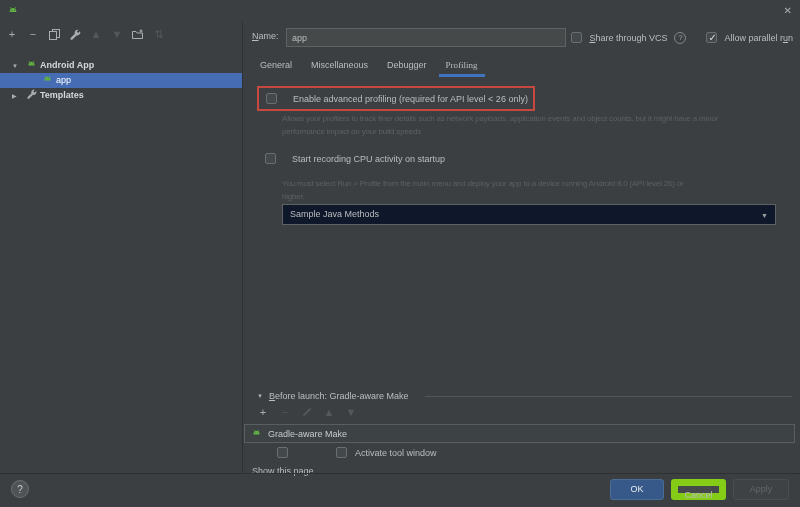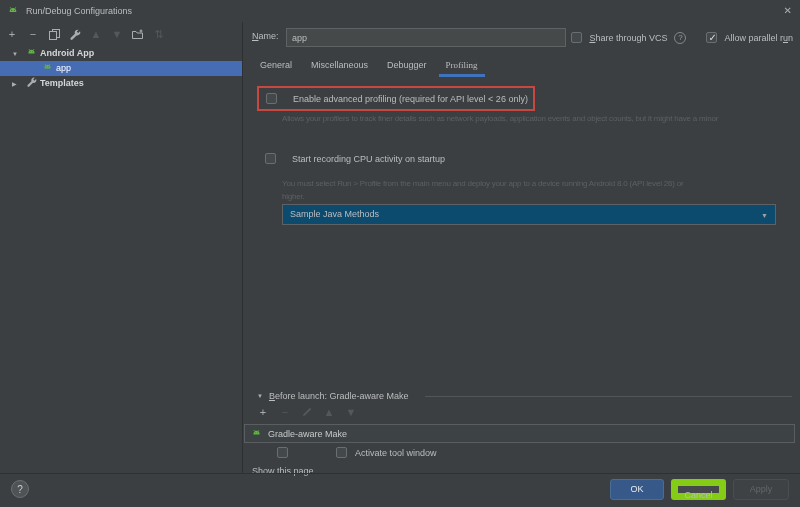--- a/index.html
+++ b/index.html
@@ -13,21 +13,21 @@
   .title-text { left:26px; top:0; line-height:22px; color:#BBBDBF; }
   .close-x { right:8px; top:0; line-height:22px; font-size:10px; color:#A9ADB0; cursor:pointer; }
 
   
   .left-panel { left:0; top:22px; width:242px; height:452px; background:#3C3F41; }
   .v-divider { left:242px; top:22px; width:1px; height:452px; background:#2E3133; }
   .ltoolbar { left:6px; top:5px; display:flex; gap:9px; align-items:center; height:14px; }
   .tbtn { width:12px; height:12px; display:flex; align-items:center; justify-content:center;
           color:#A9ADB0; font-size:11px; line-height:12px; }
   .tbtn.dis { color:#54585A; }
-  .tree { left:0; top:24px; width:242px; }
+  .tree { left:0; top:36px; width:242px; }
   .trow { position:relative; height:15px; line-height:15px; width:242px; }
   .trow.on { background:#466CB4; }
   .trow.on .tlabel { color:#FFFFFF; }
   .arrow { position:absolute; font-size:6px; color:#A9ADB0; top:1px; }
   .ticon { position:absolute; top:1px; }
   .tlabel { position:absolute; top:0; }
   .tlabel.grp { font-weight:bold; color:#D5D7D9; }
 
   
   .name-label { left:252px; top:27px; line-height:19px; }
@@ -49,21 +49,21 @@
 
   
   .redbox { left:257px; top:86px; width:278px; height:25px; border:2px solid #C74840;
             display:flex; align-items:center; gap:16px; padding-left:7px; }
   .cbrow { display:flex; align-items:center; gap:16px; }
   .cpu-row { left:265px; top:153px; }
   .desc { color:#5C6062; font-size:8px; letter-spacing:-0.2px; line-height:13px; white-space:nowrap; }
   .desc1 { left:282px; top:112px; }
   .desc2 { left:282px; top:177px; }
   .combo { left:282px; top:204px; width:494px; height:21px; border:1px solid #5E6264;
-           background:#0c4a6e; line-height:19px; padding-left:7px; color:#BBBDBF; cursor:pointer; }
+           background:#0f172a; line-height:19px; padding-left:7px; color:#BBBDBF; cursor:pointer; }
   .combo-arrow { position:absolute; right:7px; top:1px; font-size:7px; color:#9DA0A2; line-height:19px; }
 
   
   .bl-header { left:257px; top:389px; height:14px; display:flex; align-items:center; }
   .bl-arrow { font-size:6px; color:#A9ADB0; margin-right:6px; }
   .bl-line { left:425px; top:396px; width:367px; height:1px; background:#525658; }
   .bl-toolbar { left:257px; top:405px; display:flex; gap:10px; align-items:center; height:13px; }
   .task-row { left:244px; top:424px; width:551px; height:19px; border:1px solid #5A5E60;
               background:#3D4244; display:flex; align-items:center; gap:6px; padding-left:6px;
               color:#C8CACB; }
@@ -90,21 +90,20 @@
 <div class="abs titlebar">
   <span class="abs" style="left:7px;top:5px;">
     <svg width="12" height="12" viewBox="0 0 24 24">
       <path d="M8.3 7.4 L6.4 4.4" stroke="#62B543" stroke-width="1.5"></path>
       <path d="M15.7 7.4 L17.6 4.4" stroke="#62B543" stroke-width="1.5"></path>
       <path d="M12 6.2c-3.7 0-6.6 2.8-6.6 6.5V14h13.2v-1.3c0-3.7-2.9-6.5-6.6-6.5z" fill="#62B543"></path>
       <circle cx="9.4" cy="10.6" r="1" fill="#3C3F41"></circle>
       <circle cx="14.6" cy="10.6" r="1" fill="#3C3F41"></circle>
     </svg>
   </span>
-  <span class="abs title-text">Run/Debug Configurations</span>
   <span class="abs close-x">✕</span>
 </div>
 
 <div class="abs left-panel">
   <div class="abs ltoolbar">
     <span class="tbtn">+</span>
     <span class="tbtn">−</span>
     <span class="tbtn">
       <svg width="11" height="11" viewBox="0 0 11 11" fill="none" stroke="#A9ADB0">
         <rect x="3.5" y="0.5" width="7" height="8"></rect>
@@ -185,20 +184,21 @@
   <span class="tab on">Profiling</span>
 </div>
 
 <div class="abs redbox">
   <span class="cb"></span>
   <span>Enable advanced profiling (required for API level &lt; 26 only)</span>
 </div>
 
 <div class="abs desc desc1">
   <div>Allows your profilers to track finer details such as network payloads, application events and object counts, but it might have a minor</div>
+  <div>performance impact on your build speeds</div>
 </div>
 
 <div class="abs cbrow cpu-row">
   <span class="cb"></span>
   <span>Start recording CPU activity on startup</span>
 </div>
 
 <div class="abs desc desc2">
   <div>You must select Run &gt; Profile from the main menu and deploy your app to a device running Android 8.0 (API level 26) or</div>
   <div>higher.</div>

